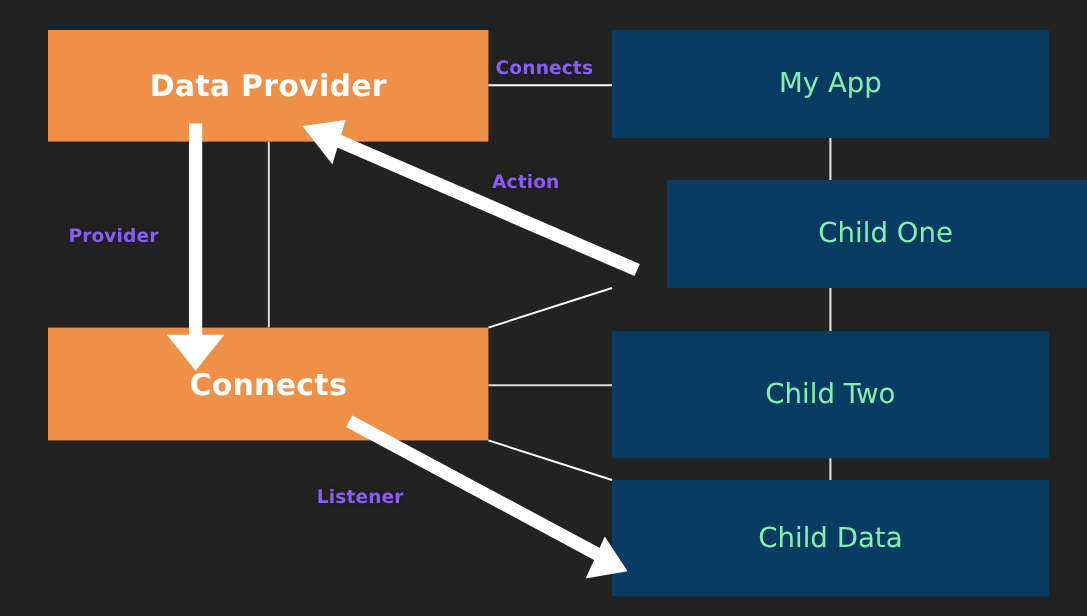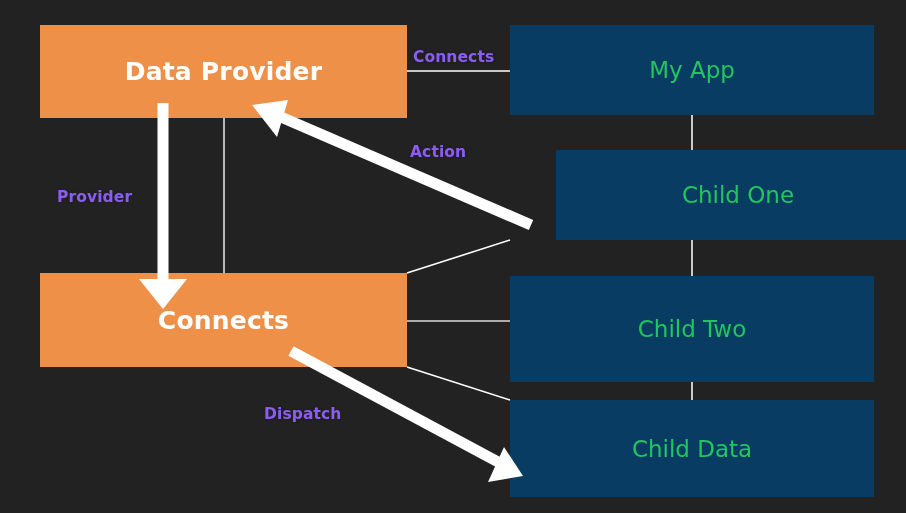--- a/index.html
+++ b/index.html
@@ -38,21 +38,21 @@
   .node-provider {
     background: #ef9049;
     font-weight: bold;
     font-size: 25px;
     letter-spacing: 0.2px;
   }
   .node-child {
     background: #083c63;
     font-weight: normal;
     font-size: 23px;
-    color: #22c55e;
+    color: #86efac;
   }
   .edge-label {
     position: absolute;
     z-index: 4;
     color: #8b5cf6;
     font-weight: bold;
     font-size: 15.5px;
     white-space: nowrap;
     letter-spacing: 0.1px;
     text-shadow: 0 0 2px #222222, 0 0 2px #222222;
@@ -118,15 +118,15 @@
 
     <g>
       <line x1="291" y1="351" x2="500" y2="463" stroke="#ffffff" stroke-width="11"></line>
       <polygon points="523,476 488,482 504,447" fill="#ffffff"></polygon>
     </g>
   </svg>
 
   <div class="edge-label" style="left:413px; top:48px;">Connects</div>
   <div class="edge-label" style="left:410px; top:143px;text-align:center;">Action</div>
   <div class="edge-label" style="left:57px; top:188px;">Provider</div>
-  <div class="edge-label" style="left:264px; top:405px;">Dispatch</div>
+  <div class="edge-label" style="left:264px; top:405px;">Listener</div>
 
 </div>
 
 </body></html>

